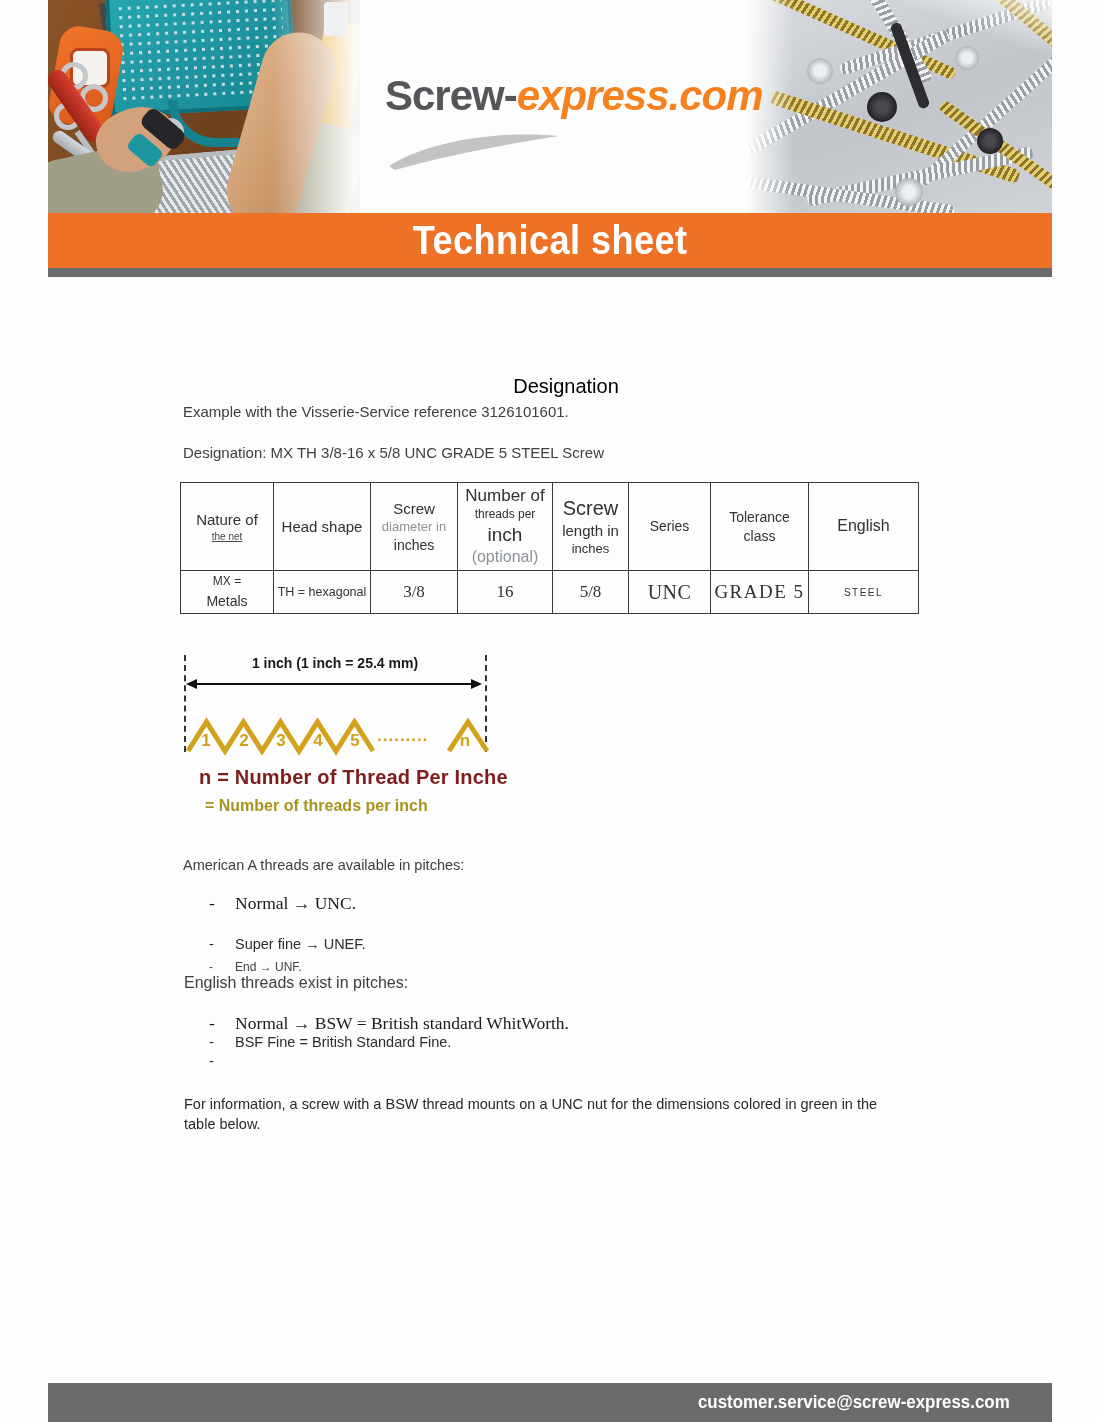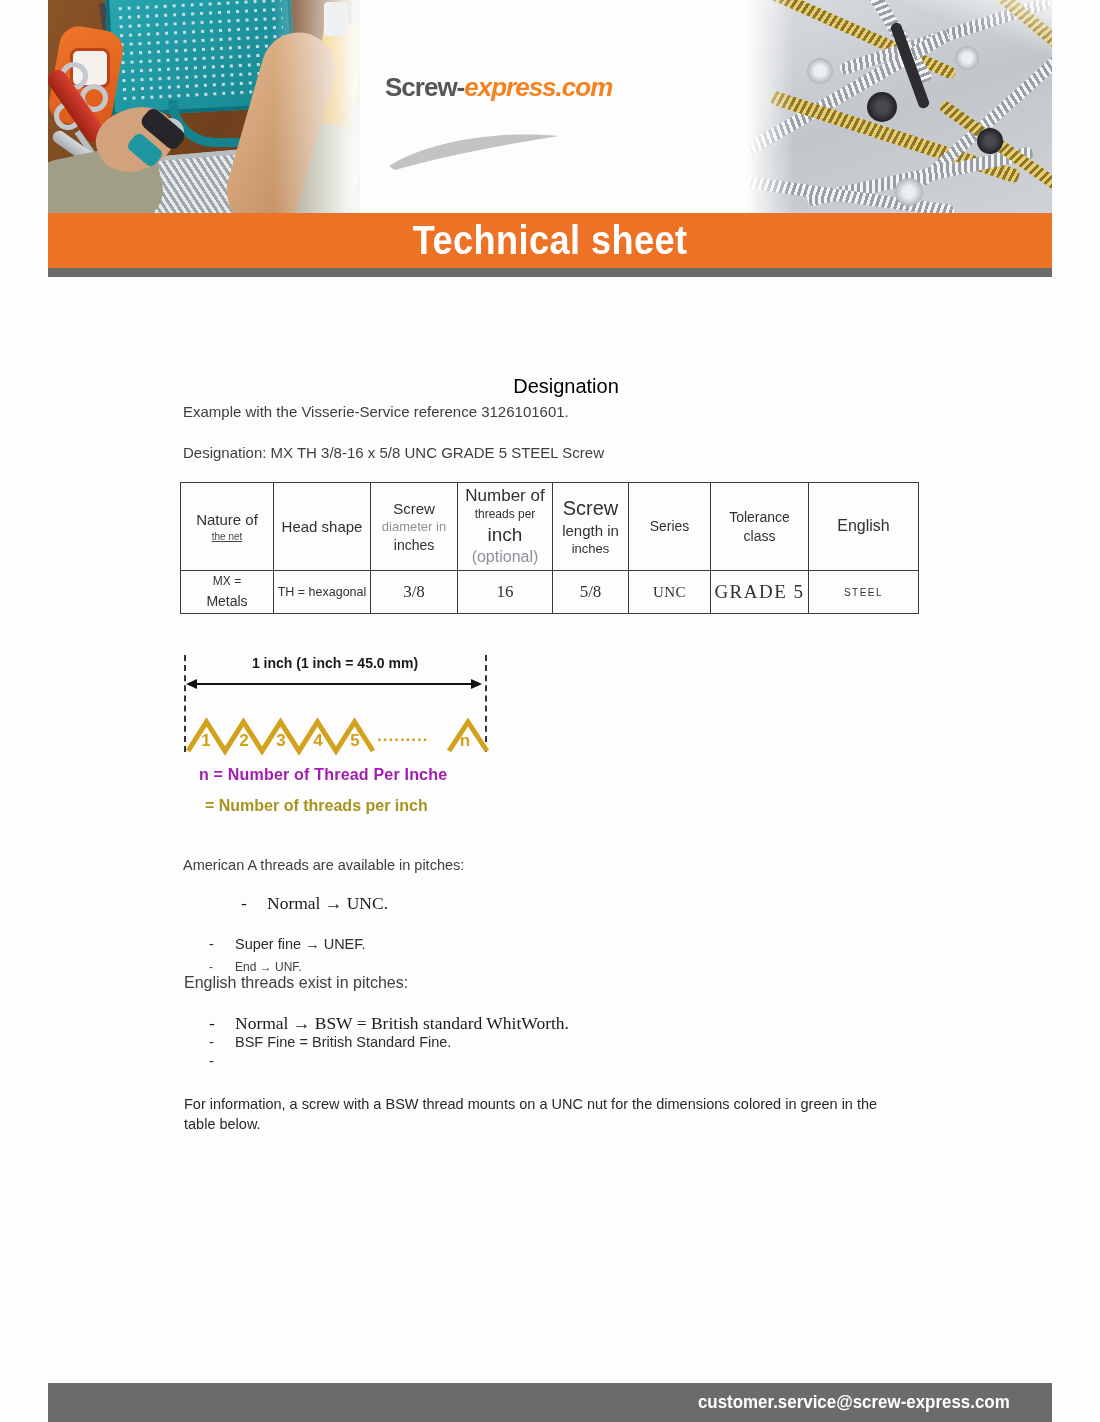--- a/index.html
+++ b/index.html
@@ -38,21 +38,21 @@
   .sleeve-right{left:208px;top:120px;width:100px;height:120px;background:#a09e87;border-radius:28px;transform:rotate(14deg);}
   .tray{left:92px;top:152px;width:136px;height:75px;background:#ccd1d5;transform:rotate(-5deg);border-radius:4px;
         background-image:repeating-linear-gradient(62deg,#9fa6ab 0 3px,#e6eaed 3px 6px);box-shadow:inset 0 0 0 5px #b7bcc1;}
   .screw{position:absolute;border-radius:5px;}
   .screw.silver{background:repeating-linear-gradient(100deg,#f1f3f5 0 3px,#989ea4 3px 6px);}
   .screw.brass{background:repeating-linear-gradient(100deg,#e5ce6e 0 3px,#8f742c 3px 6px);}
   .screw.dark{background:#2d2d30;}
   .shead{position:absolute;border-radius:50%;background:radial-gradient(#eceef0 30%,#aab0b6 75%);}
   .shead.black{background:radial-gradient(#4a4a4e 25%,#1e1e22 75%);}
   .logo{position:absolute;left:385px;top:72px;width:360px;height:120px;}
-  .logo-text{font-size:26px;font-weight:bold;letter-spacing:-1px;white-space:nowrap;}
+  .logo-text{font-size:42px;font-weight:bold;letter-spacing:-1px;white-space:nowrap;}
   .logo-screw{color:#55565a;}
   .logo-express{color:#f5821f;font-style:italic;}
   .swoosh{position:absolute;left:2px;top:56px;}
   .banner{position:absolute;left:48px;top:213px;width:1004px;height:55px;background:#ed7226;
           display:flex;align-items:center;justify-content:center;}
   .banner span{display:inline-block;color:#ffffff;font-weight:bold;font-size:41px;transform:scaleX(.88);letter-spacing:.5px;}
   .gray-strip{position:absolute;left:48px;top:268px;width:1004px;height:9px;background:#6a6b6d;}
   
   .h-title{position:absolute;left:0;top:359px;width:1100px;text-align:center;font-size:20px;font-weight:500;color:#000000;margin:16px;}
   .p-example{position:absolute;left:183px;top:403px;font-size:15px;color:#3c4043;margin:0;}
@@ -70,36 +70,36 @@
   .sz15{font-size:15px;font-weight:normal;}
   .sz16{font-size:16px;}
   .sz16g{font-size:16px;color:#8d9298;}
   .sz17{font-size:17px;}
   .sz19{font-size:19px;}
   .sz20{font-size:20px;}
   .dtable th{font-weight:normal;}
   .w72{width:76px;margin:0 auto;}
   .serif17{font-family:"Liberation Serif",serif;font-size:17px;}
   .serif19{font-family:"Liberation Serif",serif;font-size:19px;letter-spacing:1.5px;}
-  .serif20{font-family:"Liberation Serif",serif;font-size:15px;letter-spacing:.5px;}
+  .serif20{font-family:"Liberation Serif",serif;font-size:20px;letter-spacing:.5px;}
   .steel{font-size:10px;letter-spacing:1.5px;color:#333;}
   .cell-head{vertical-align:bottom;text-align:left;font-size:12.5px;padding:0 2px 5px 6px;}
   .cell-nature div{line-height:1.45;}
   
   .dashv{position:absolute;top:655px;height:97px;width:0;border-left:2px dashed #333;}
   .dim-label{position:absolute;left:185px;top:655px;width:300px;text-align:center;font-size:14px;font-weight:600;color:#1a1a1a;}
   .arrow-line{position:absolute;left:195px;top:683px;width:281px;height:2px;background:#111;}
   .ah{position:absolute;top:679px;width:0;height:0;border-top:5px solid transparent;border-bottom:5px solid transparent;}
   .ah-l{left:186px;border-right:11px solid #111;}
   .ah-r{left:471px;border-left:11px solid #111;}
   .zz{position:absolute;left:184px;top:716px;}
   .zz2{position:absolute;left:446px;top:716px;}
   .znum{position:absolute;top:731px;font-size:17px;font-weight:bold;color:#d2a21c;transform:translateX(-50%);}
   .zdots{position:absolute;left:377px;top:726px;font-size:17px;font-weight:bold;color:#d2a21c;letter-spacing:1px;}
-  .cap1{position:absolute;left:199px;top:766px;font-size:16px;font-weight:bold;color:#a21caf;margin:0;letter-spacing:.2px;}
+  .cap1{position:absolute;left:199px;top:766px;font-size:20px;font-weight:bold;color:#7f1d1d;margin:0;letter-spacing:.2px;}
   .cap2{position:absolute;left:205px;top:797px;font-size:16px;font-weight:600;color:#a7941f;margin:0;text-align:right;}
   
   .intro1{position:absolute;left:183px;top:857px;font-size:14.5px;color:#3c4043;margin:0;}
   .intro2{position:absolute;left:184px;top:974px;font-size:16px;color:#3c4043;margin:0;}
   .lrow{position:absolute;left:209px;margin:0;white-space:nowrap;}
   .lrow .dash{display:inline-block;width:26px;}
   .li-serif{font-family:"Liberation Serif",serif;font-size:17.5px;color:#1a1a1a;}
   .li-sm{font-size:12px;color:#3c4043;}
   .li-md{font-size:14.5px;color:#2b2e31;}
   .note{position:absolute;left:184px;top:1094px;width:700px;font-size:14.5px;line-height:20px;color:#28292b;margin:0;}
@@ -236,42 +236,42 @@
         <td class="serif17">5/8</td>
         <td class="serif20">UNC</td>
         <td class="serif19">GRADE 5</td>
         <td class="steel">STEEL</td>
       </tr>
     </tbody>
   </table>
 
   <div class="dashv" style="left:184px;"></div>
   <div class="dashv" style="left:485px;"></div>
-  <div class="dim-label">1 inch (1 inch = 45.0 mm)</div>
+  <div class="dim-label">1 inch (1 inch = 25.4 mm)</div>
   <div class="arrow-line"></div>
   <div class="ah ah-l"></div>
   <div class="ah ah-r"></div>
   <svg class="zz" width="195" height="40" viewBox="0 0 195 40">
     <polyline points="4,35 22.5,6 41,35 59.5,6 78,35 96.5,6 115,35 133.5,6 152,35 170.5,6 189,35" fill="none" stroke="#d2a21c" stroke-width="5"></polyline>
   </svg>
   <svg class="zz2" width="44" height="40" viewBox="0 0 44 40">
     <polyline points="3,35 22,6 41,35" fill="none" stroke="#d2a21c" stroke-width="5"></polyline>
   </svg>
   <span class="znum" style="left:206px;">1</span>
   <span class="znum" style="left:244px;">2</span>
   <span class="znum" style="left:281px;">3</span>
   <span class="znum" style="left:318px;">4</span>
   <span class="znum" style="left:355px;">5</span>
   <span class="zdots">.........</span>
   <span class="znum" style="left:465px;">n</span>
   <p class="cap1">n = Number of Thread Per Inche</p>
   <p class="cap2">= Number of threads per inch</p>
 
   <p class="intro1">American A threads are available in pitches:</p>
-  <p class="lrow li-serif" style="top:893px;margin-left:32px;"><span class="dash">-</span><span>Normal → UNC.</span></p>
+  <p class="lrow li-serif" style="top:893px;"><span class="dash">-</span><span>Normal → UNC.</span></p>
   <p class="lrow li-sm" style="top:919px;margin-top:41px;"><span class="dash">-</span><span>End → UNF.</span></p>
   <p class="lrow li-md" style="top:936px;"><span class="dash">-</span><span>Super fine → UNEF.</span></p>
 
   <p class="intro2">English threads exist in pitches:</p>
   <p class="lrow li-serif" style="top:1013px;"><span class="dash">-</span><span>Normal → BSW = British standard WhitWorth.</span></p>
   <p class="lrow li-md" style="top:1034px;"><span class="dash">-</span><span>BSF Fine = British Standard Fine.</span></p>
   <p class="lrow li-md" style="top:1053px;"><span class="dash">-</span><span></span></p>
 
   <p class="note">For information, a screw with a BSW thread mounts on a UNC nut for the dimensions colored in green in the table below.</p>
 

